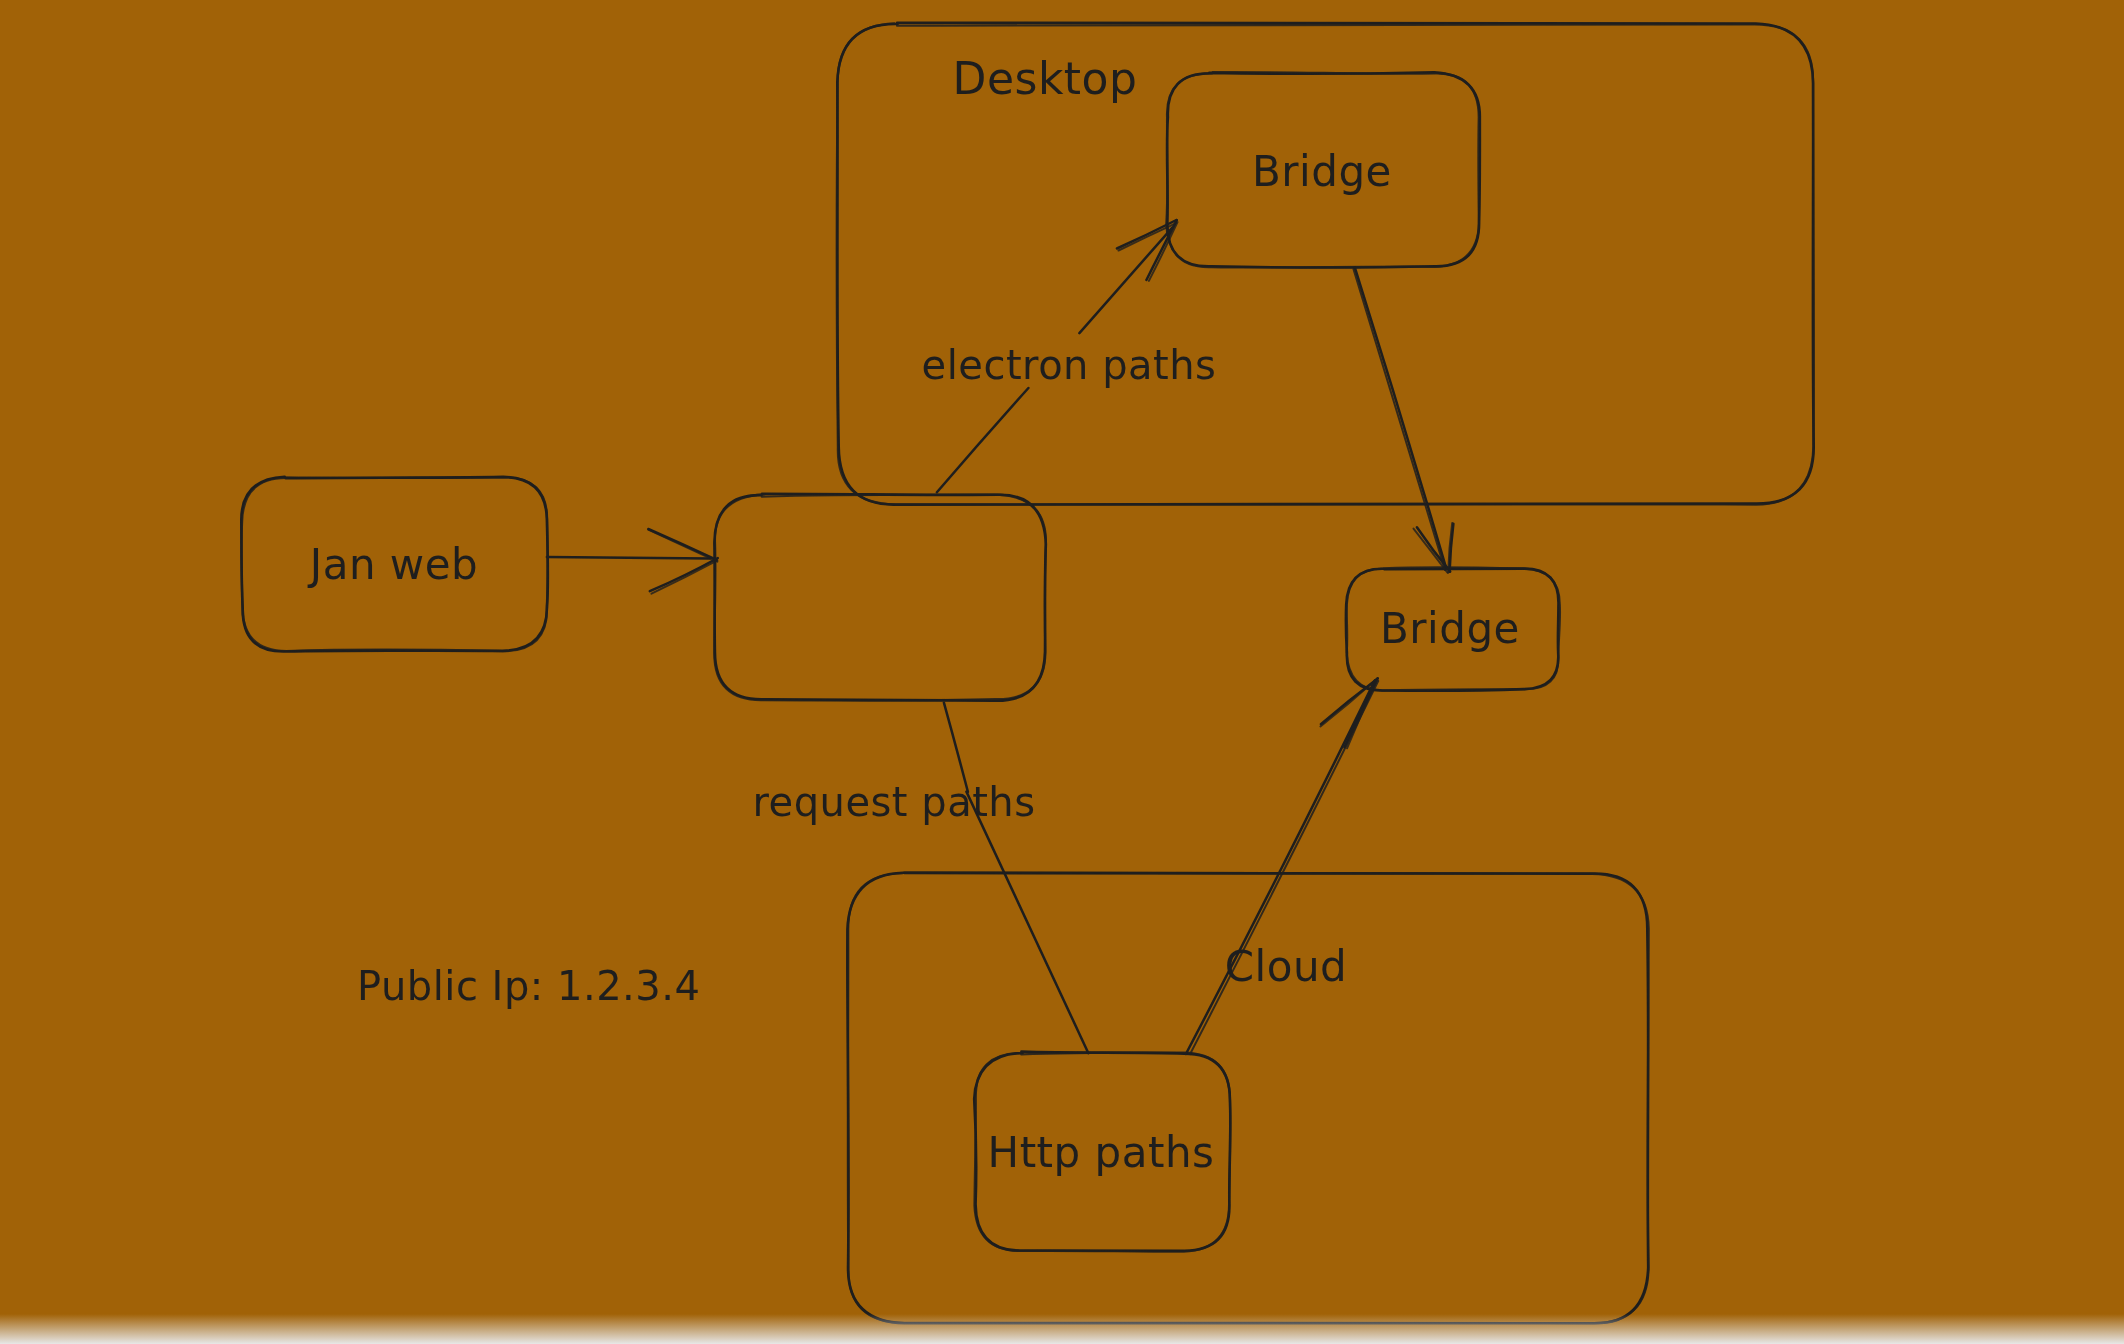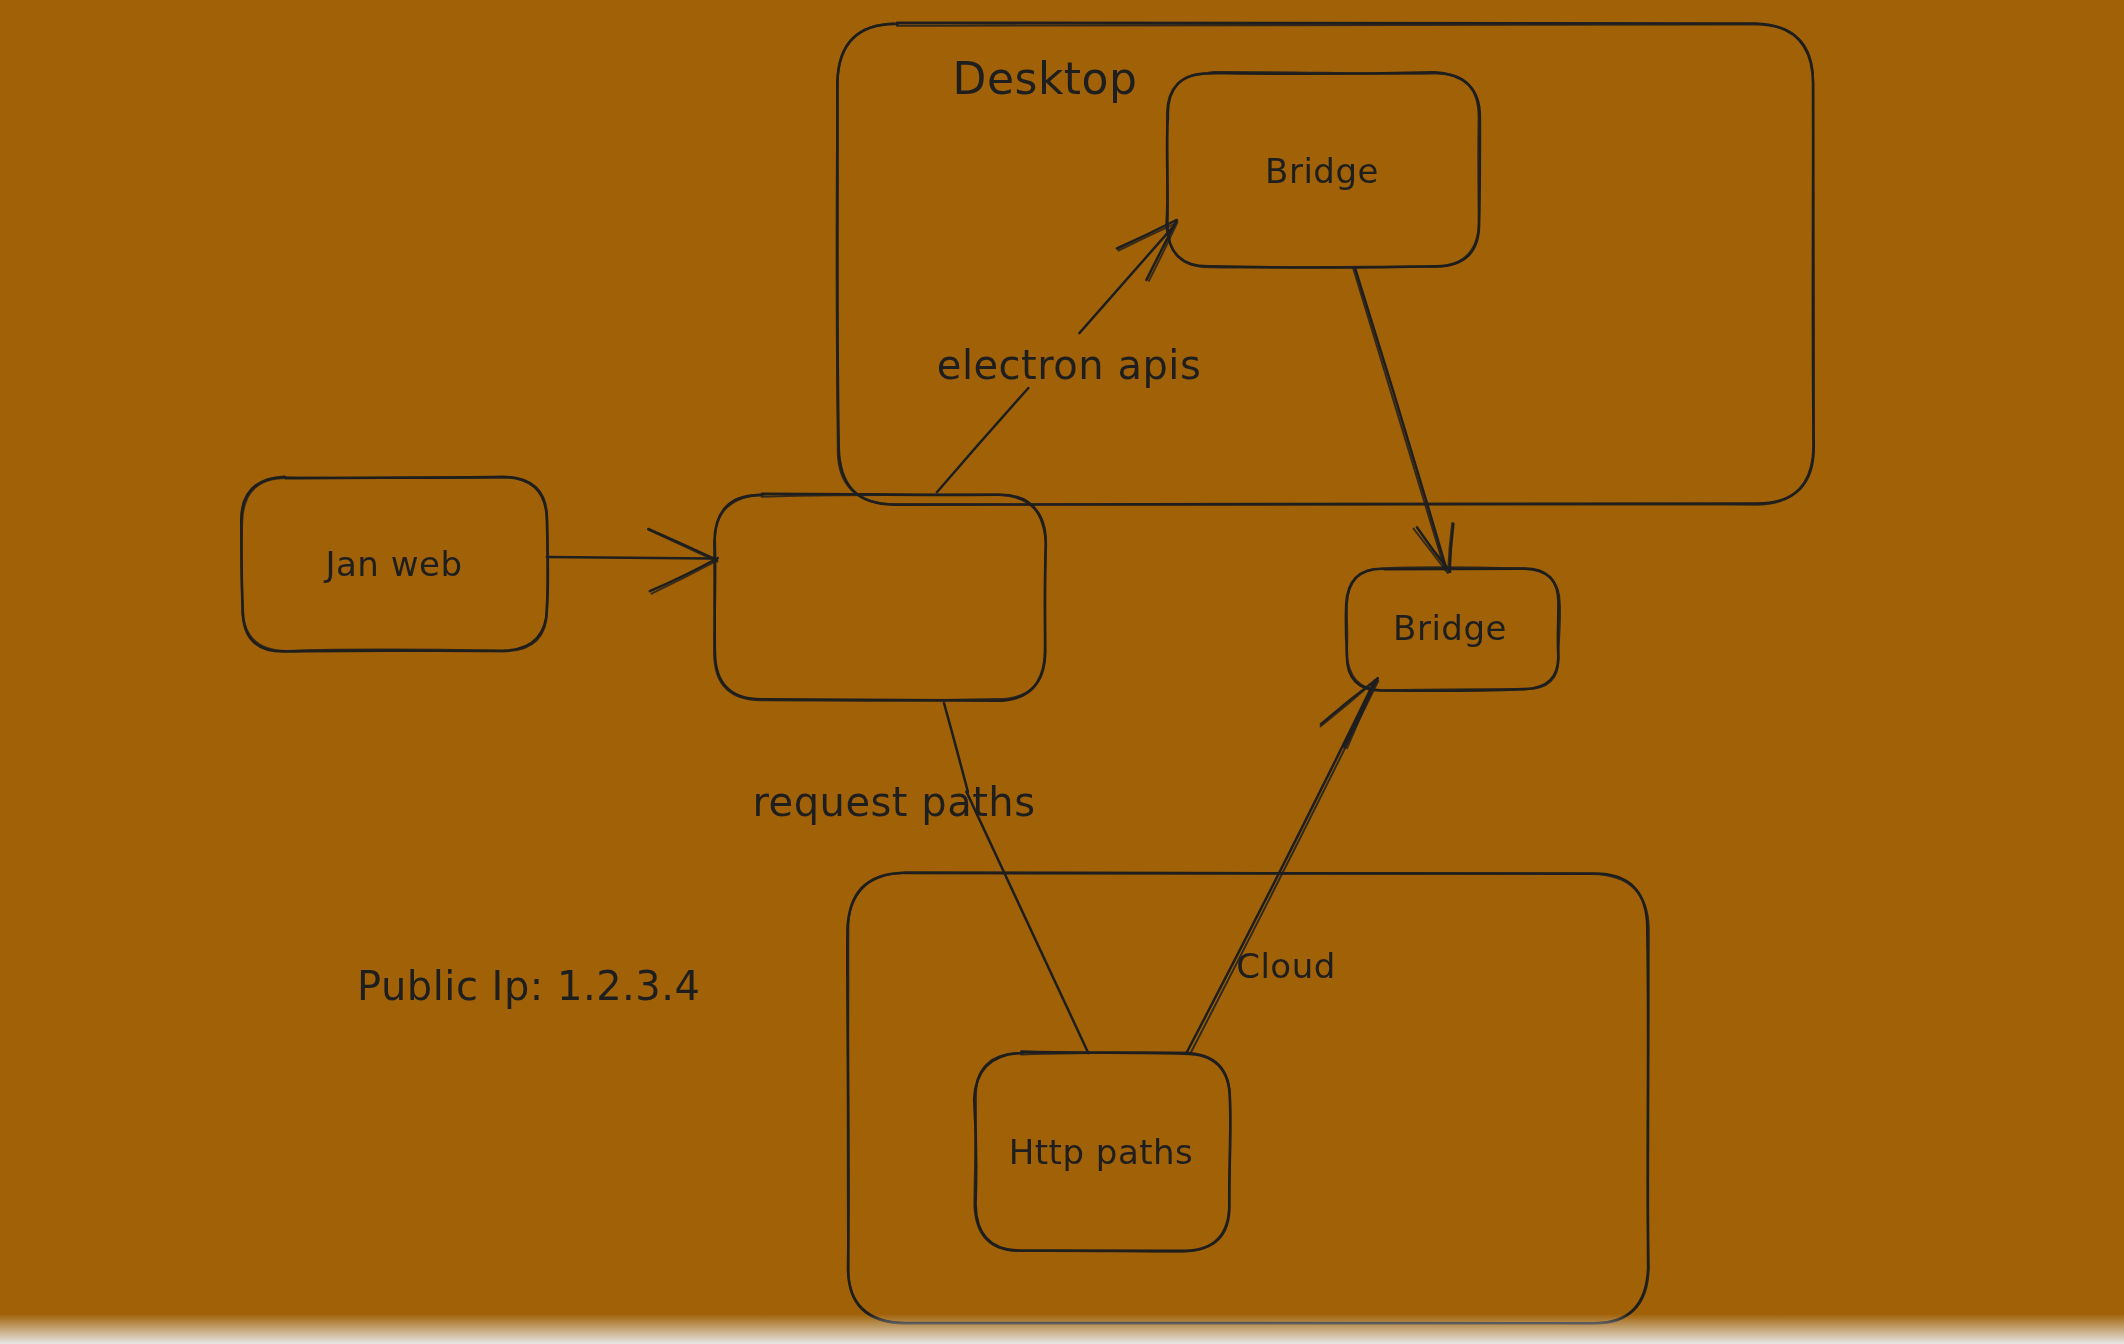--- a/index.html
+++ b/index.html
@@ -14,21 +14,21 @@
   .lbl{
     position:absolute;
     color:#1e1e1e;
     white-space:nowrap;
     transform:translate(-50%,-50%);
     pointer-events:none;
     letter-spacing:0.5px;
   }
   .lbl.left{transform:none;}
   .fs44{font-size:44px;}
-  .fs42{font-size:34px;}
+  .fs42{font-size:42px;}
   .fs40{font-size:40px;}
   .bottom-fade{
     position:absolute;left:0;right:0;bottom:0;height:30px;
     background:linear-gradient(to bottom, rgba(233,233,233,0), #e7e7e7);
   }
 </style>
 </head>
 <body>
 
 <div class="canvas">
@@ -100,19 +100,19 @@
   </svg>
 
   <div class="lbl fs44" style="left:1045px;top:78px;">Desktop</div>
   <div class="lbl fs42" style="left:1286px;top:966px;">Cloud</div>
 
   <div class="lbl fs42" style="left:394px;top:564px;">Jan web</div>
   <div class="lbl fs42" style="left:1322px;top:171px;">Bridge</div>
   <div class="lbl fs42" style="left:1450px;top:628px;">Bridge</div>
   <div class="lbl fs42" style="left:1101px;top:1152px;">Http paths</div>
 
-  <div class="lbl fs40" style="left:1069px;top:365px;">electron apis</div>
+  <div class="lbl fs40" style="left:1069px;top:365px;">electron paths</div>
   <div class="lbl fs40" style="left:894px;top:802px;">request paths</div>
 
   <div class="lbl left fs40" style="left:357px;top:963px;">Public Ip: 1.2.3.4</div>
 
   <div class="bottom-fade"></div>
 </div>
 
 </body></html>

